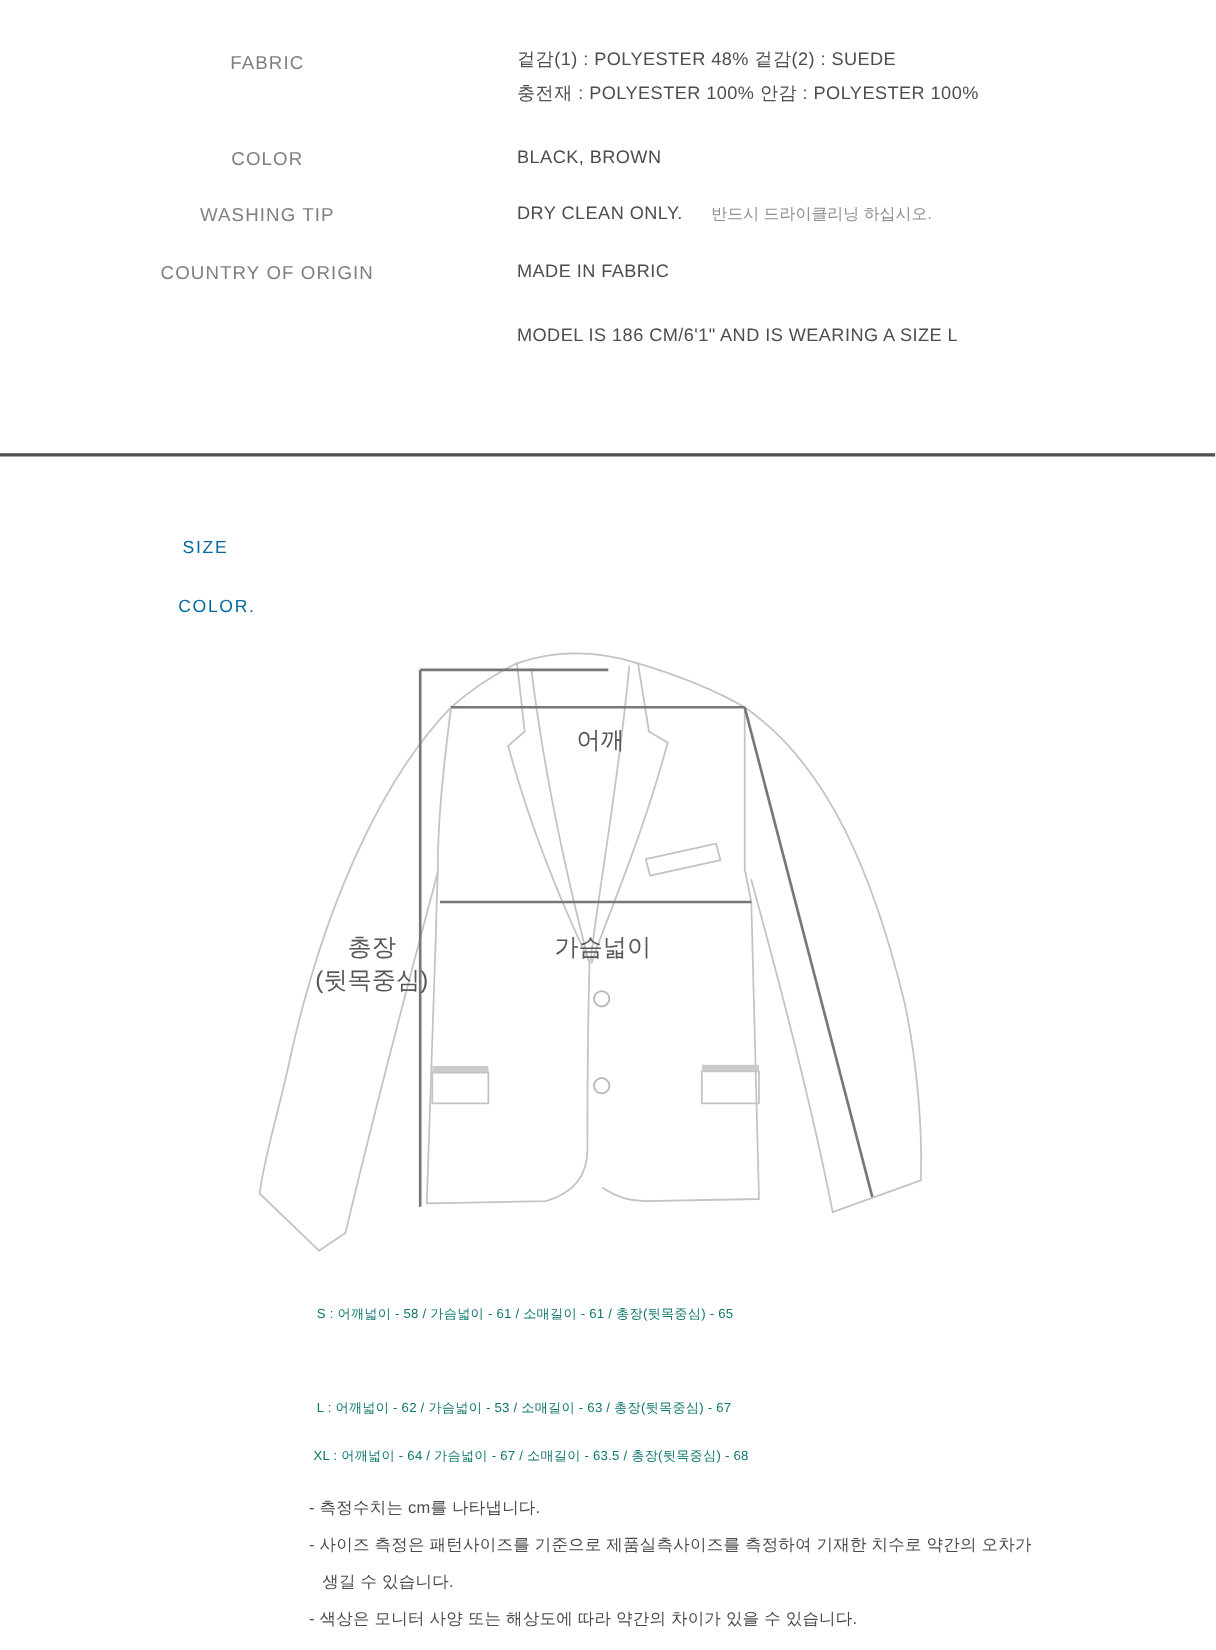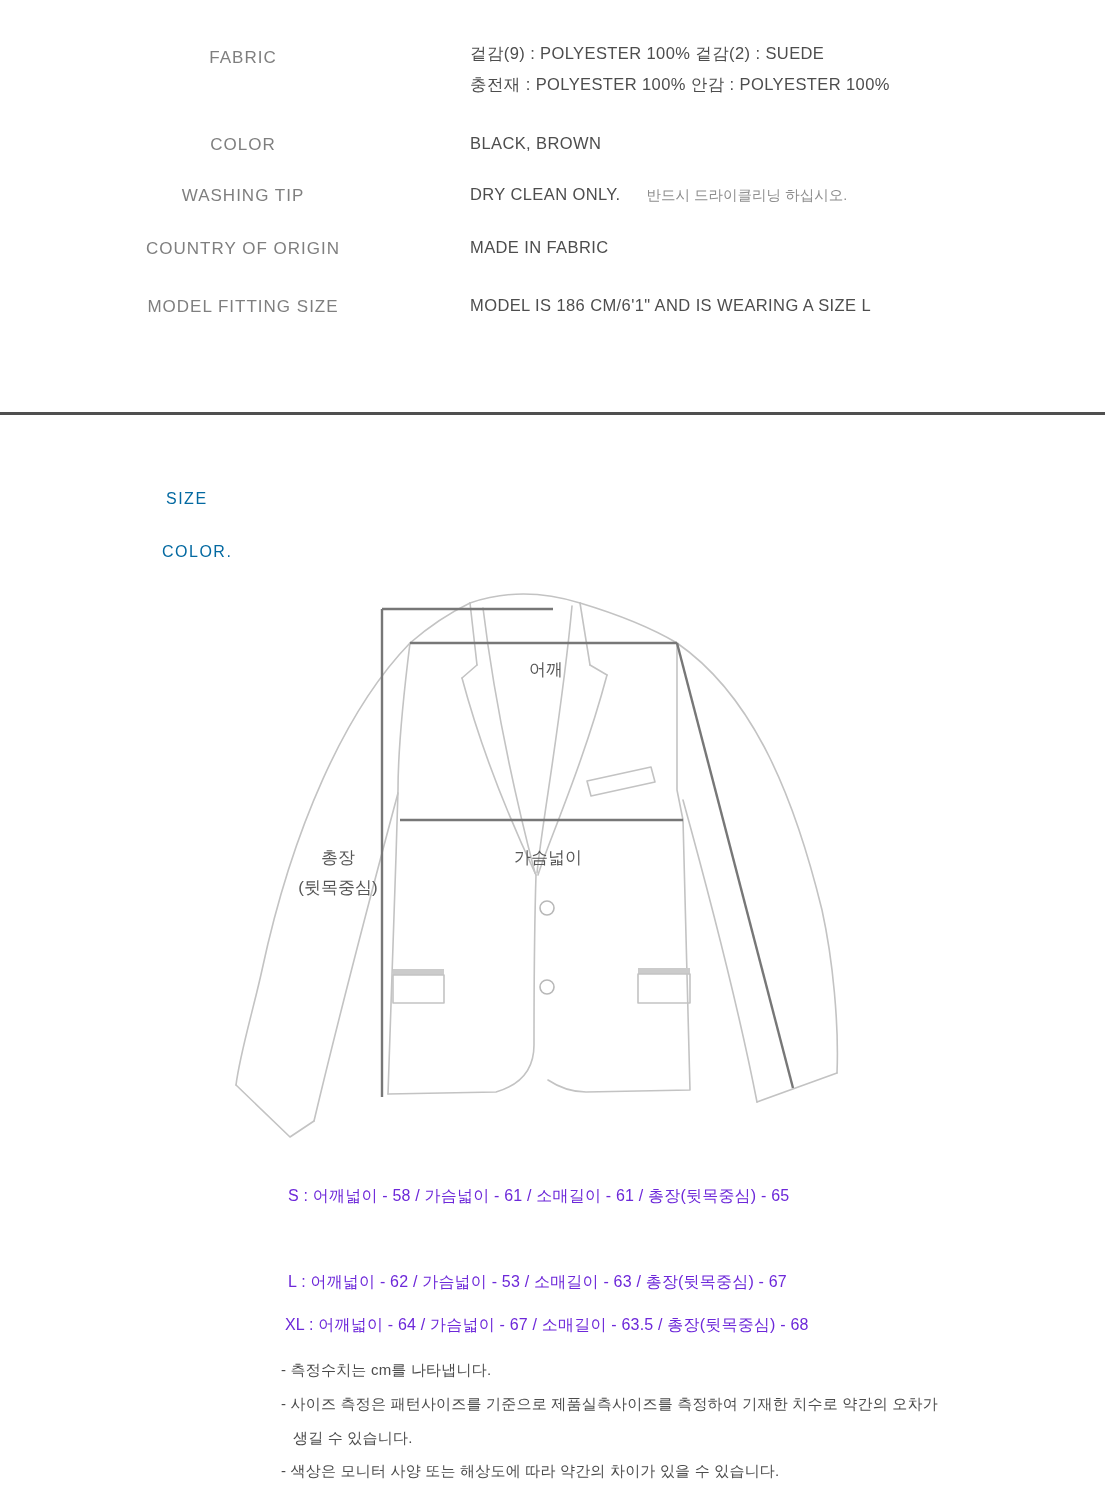--- a/index.html
+++ b/index.html
@@ -23,57 +23,56 @@
   .divider{
     position:absolute;left:0;top:412px;width:1105px;height:3px;background:#4f4f4f;
   }
   
   .size-heading{
     position:absolute;font-size:16px;letter-spacing:1.5px;color:#0369a1;
   }
   
   .diag-label{
     position:absolute;transform:translateX(-50%);
-    font-size:17px;color:#575757;white-space:nowrap;
+    font-size:22px;color:#575757;white-space:nowrap;
   }
   
   .size-row{
-    position:absolute;left:288px;font-size:16px;color:#6d28d9;white-space:nowrap;letter-spacing:.2px;
+    position:absolute;left:288px;font-size:12px;color:#0f766e;white-space:nowrap;letter-spacing:.2px;
   }
   
   .foot-note{
     position:absolute;left:281px;font-size:15px;color:#4b4b4b;white-space:nowrap;letter-spacing:.2px;
   }
   .foot-note.indent{left:293px;}
   svg .outline{stroke:#c3c3c3;stroke-width:1.6;fill:none;stroke-linecap:round;stroke-linejoin:round;}
   svg .measure{stroke:#777777;stroke-width:2.4;fill:none;stroke-linecap:butt;}
   svg .flapbar{fill:#cbcbcb;stroke:none;}
   svg .btn{stroke:#b8b8b8;stroke-width:1.6;fill:#ffffff;}
 </style>
 </head>
 <body>
 
 <div id="page">
 
   <div class="spec-label" style="top:48px">FABRIC</div>
-  <div class="spec-value" style="top:43px">겉감(9) : POLYESTER 100% 겉감(2) : SUEDE</div>
+  <div class="spec-value" style="top:43px">겉감(1) : POLYESTER 48% 겉감(2) : SUEDE</div>
   <div class="spec-value" style="top:74px">충전재 : POLYESTER 100%  안감 : POLYESTER 100%</div>
 
   <div class="spec-label" style="top:135px">COLOR</div>
   <div class="spec-value" style="top:134px">BLACK, BROWN</div>
 
   <div class="spec-label" style="top:186px">WASHING TIP</div>
   <div class="spec-value" style="top:185px">
     <span>DRY CLEAN ONLY.</span><span class="spec-note">반드시 드라이클리닝 하십시오.</span>
   </div>
 
   <div class="spec-label" style="top:239px">COUNTRY OF ORIGIN</div>
   <div class="spec-value" style="top:238px">MADE IN FABRIC</div>
 
-  <div class="spec-label" style="top:297px">MODEL FITTING SIZE</div>
   <div class="spec-value" style="top:296px">MODEL IS 186 CM/6'1" AND IS WEARING A SIZE L</div>
 
   <div class="divider"></div>
 
   <div class="size-heading" style="left:166px;top:490px">SIZE</div>
   <div class="size-heading" style="left:162px;top:543px">COLOR.</div>
 
   <svg class="abs" style="left:230px;top:575px" width="620" height="580" viewBox="0 0 620 580" aria-hidden="true">
 
     <path class="outline" d="M 240,28 Q 292,10 350,28"></path>

